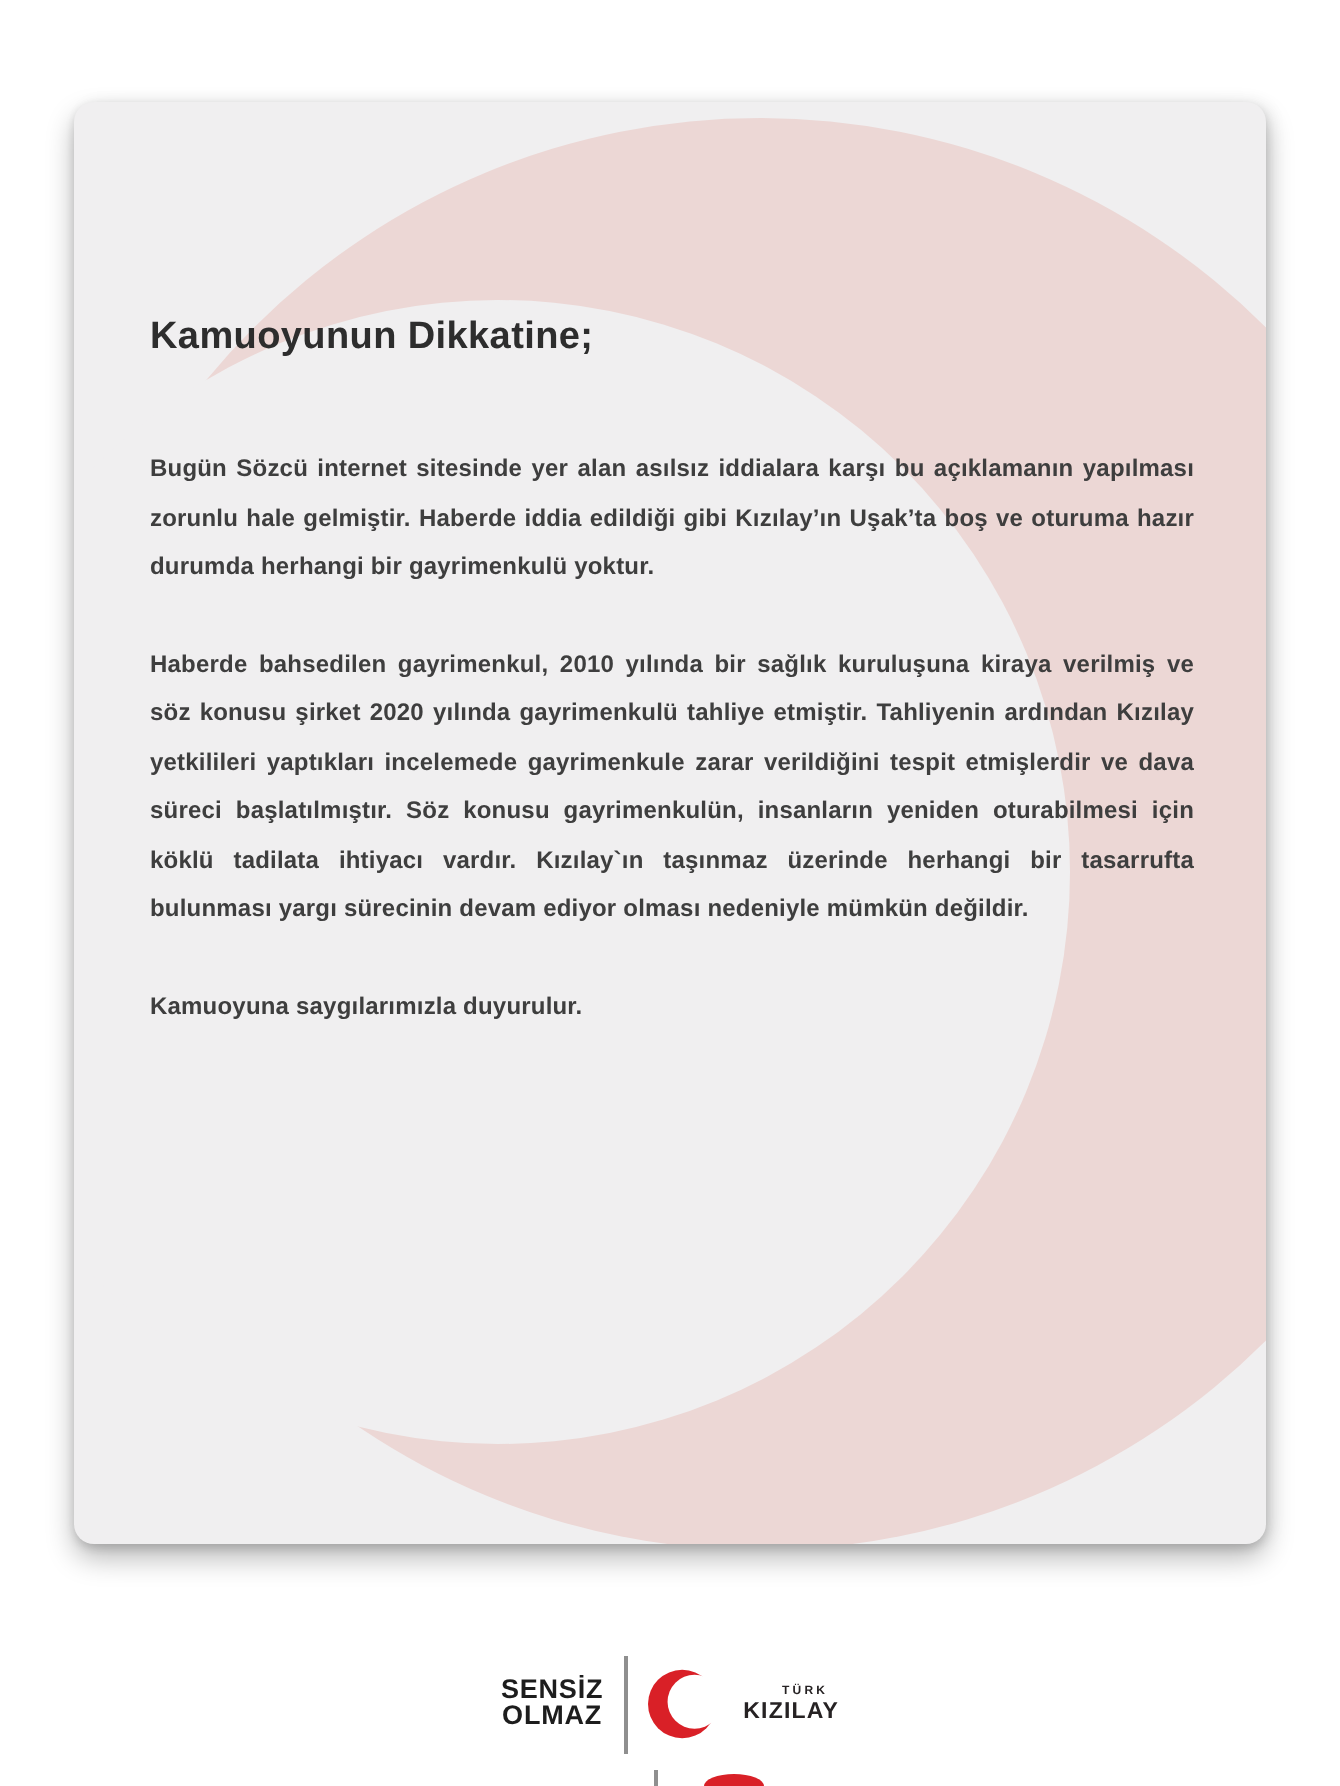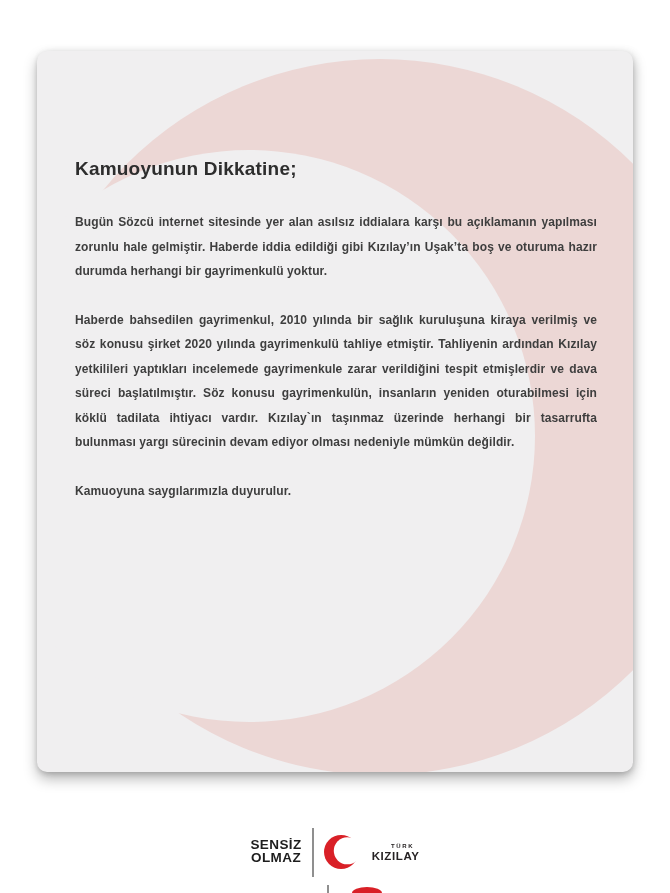--- a/index.html
+++ b/index.html
@@ -41,21 +41,21 @@
   .content{
     position:absolute;
     left:38px;right:36px;top:104px;
   }
   .heading{
     font-size:19px;
     line-height:27px;
     font-weight:800;
     letter-spacing:.2px;
     color:var(--heading-text);
-    margin:0 0 28px 0;
+    margin:0 0 40px 0;
   }
   .content p{
     font-size:12px;
     line-height:24.5px;
     font-weight:600;
     color:var(--body-text);
     text-align:justify;
     letter-spacing:.1px;
     margin:0 0 24px 0;
   }

